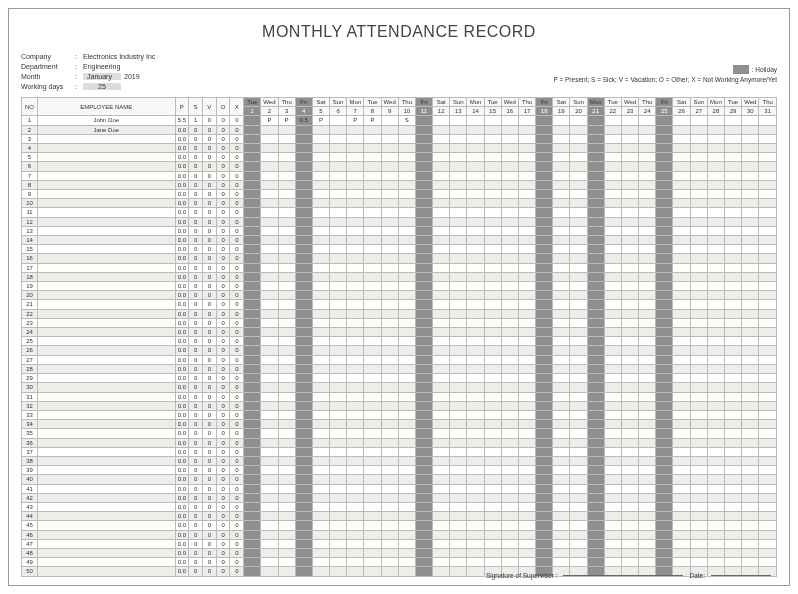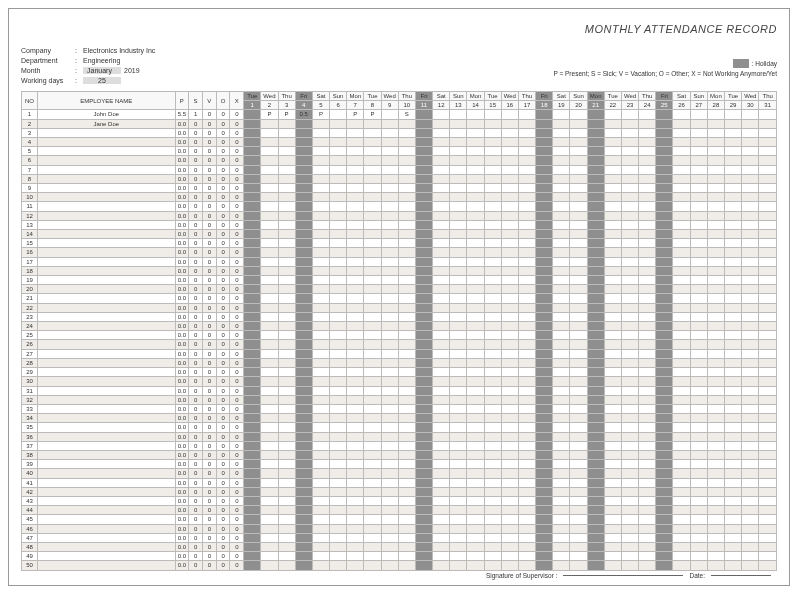--- a/index.html
+++ b/index.html
@@ -12,27 +12,26 @@
     padding: 8px;
   }
   .page {
     border: 1px solid #999;
     width: 782px;
     height: 578px;
     position: relative;
     padding: 8px 12px;
   }
   .title {
-    text-align: right;
-    font-size: 11px;
+    text-align: center;
+    font-size: 16px;
     font-weight: 500;
     letter-spacing: 0.5px;
     padding: 6px 0 10px;
     color: #444;
-    font-style: italic;
   }
   .meta {
     display: flex;
     justify-content: space-between;
     margin-bottom: 6px;
   }
   .meta-left { }
   .meta-row { display: flex; align-items: center; height: 10px; }
   .meta-label { width: 54px; }
   .meta-colon { width: 8px; }

